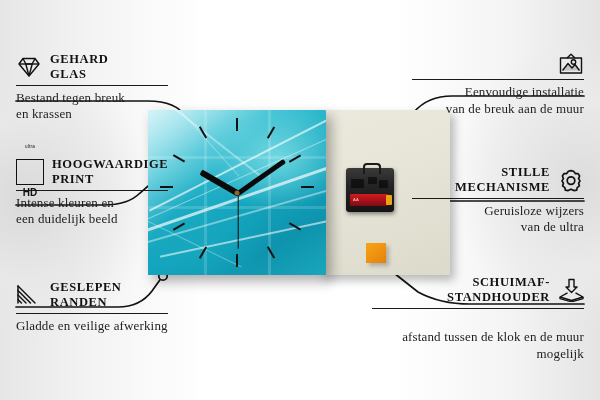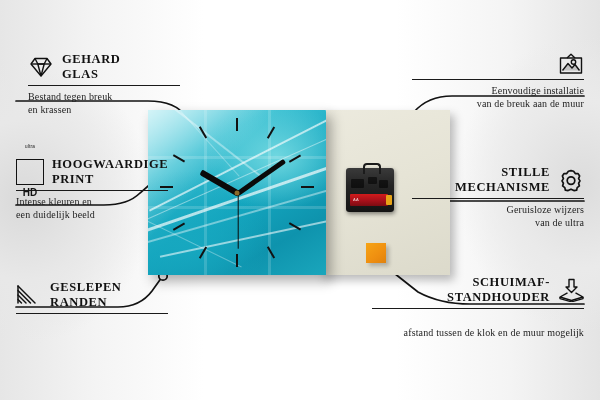--- a/index.html
+++ b/index.html
@@ -81,21 +81,21 @@
 
   
   .feat{position:absolute;}
   .feat .hdr{display:flex;align-items:center;gap:8px;}
   .feat .ttl{
     font-size:12.5px;font-weight:bold;color:#111;
     letter-spacing:.6px;line-height:1.18;text-transform:uppercase;
   }
   .feat .rule{height:1px;background:#1a1a1a;margin:3px 0 4px;}
   .feat .sub{
-    font-size:10px;color:#1d1d1d;line-height:1.3;letter-spacing:.15px;
+    font-size:13px;color:#1d1d1d;line-height:1.3;letter-spacing:.15px;
   }
   .left .hdr{justify-content:flex-start;}
   .left .ttl,.left .sub{text-align:left;}
   .right .hdr{flex-direction:row-reverse;justify-content:flex-start;}
   .right .ttl,.right .sub{text-align:right;}
 
   .ico{width:26px;height:24px;flex:0 0 26px;display:block;}
   .hdbox{
     width:26px;height:24px;flex:0 0 26px;border:1.6px solid #111;
     display:flex;flex-direction:column;align-items:center;justify-content:center;
@@ -171,21 +171,21 @@
     <div class="tick" style="left:12px;top:76px;width:13px;height:1.8px;"></div>
     <div class="tick" style="left:30px;top:42px;width:1.8px;height:13px;transform:rotate(-60deg);"></div>
     <div class="tick" style="left:54px;top:16px;width:1.8px;height:13px;transform:rotate(-30deg);"></div>
 
     <div class="hand" style="left:89px;top:81px;width:44px;height:5.5px;transform-origin:1px 2.75px;transform:rotate(-150deg);"></div>
     <div class="hand" style="left:89px;top:81px;width:58px;height:5px;transform-origin:1px 2.5px;transform:rotate(-35deg);"></div>
     <div class="hand" style="left:89px;top:82px;width:57px;height:1.4px;transform-origin:1px .7px;transform:rotate(90deg);"></div>
     <div id="hub"></div>
   </div>
 
-  <div class="feat left" style="left:16px;top:52px;width:152px;margin-left:12px;">
+  <div class="feat left" style="left:16px;top:52px;width:152px;">
     <div class="hdr">
       <svg class="ico" viewBox="0 0 26 24">
         <g fill="none" stroke="#111" stroke-width="1.4" stroke-linejoin="round">
           <path d="M3,9 L7,3.5 L19,3.5 L23,9 L13,21 Z"></path>
           <path d="M3,9 L23,9"></path>
             <path d="M7,3.5 L9.8,9 L13,21"></path>
           <path d="M19,3.5 L16.2,9 L13,21"></path>
             <path d="M9.8,9 L16.2,9"></path>
         </g>
       </svg>
@@ -224,20 +224,23 @@
           <path d="M2,7.5 L14.5,20"></path>
             <path d="M2,12 L10,20"></path>
             <path d="M2,16.5 L5.5,20"></path>
         </g>
       </svg>
       <div class="ttl">
         <span>GESLEPEN</span><br><span>RANDEN</span>
       </div>
     </div>
     <div class="rule"></div>
+    <div class="sub">
+      <span>Gladde en veilige afwerking</span>
+    </div>
   </div>
 
   <div class="feat right" style="right:16px;top:52px;width:172px;">
     <div class="hdr">
       <svg class="ico" viewBox="0 0 26 24">
         <g fill="none" stroke="#111" stroke-width="1.4" stroke-linejoin="round">
           <rect x="2.5" y="6" width="21" height="15"></rect>
           <path d="M9,6 L13,2.2 L17,6"></path>
           <path d="M4.5,18.5 L10,11.5 L14,16 L17,12.5 L21.5,18.5 Z" fill="#111" stroke="none" opacity=".18"></path>
           <path d="M4.5,18.5 L10,11.5 L14,16 L17,12.5 L21.5,18.5"></path>

